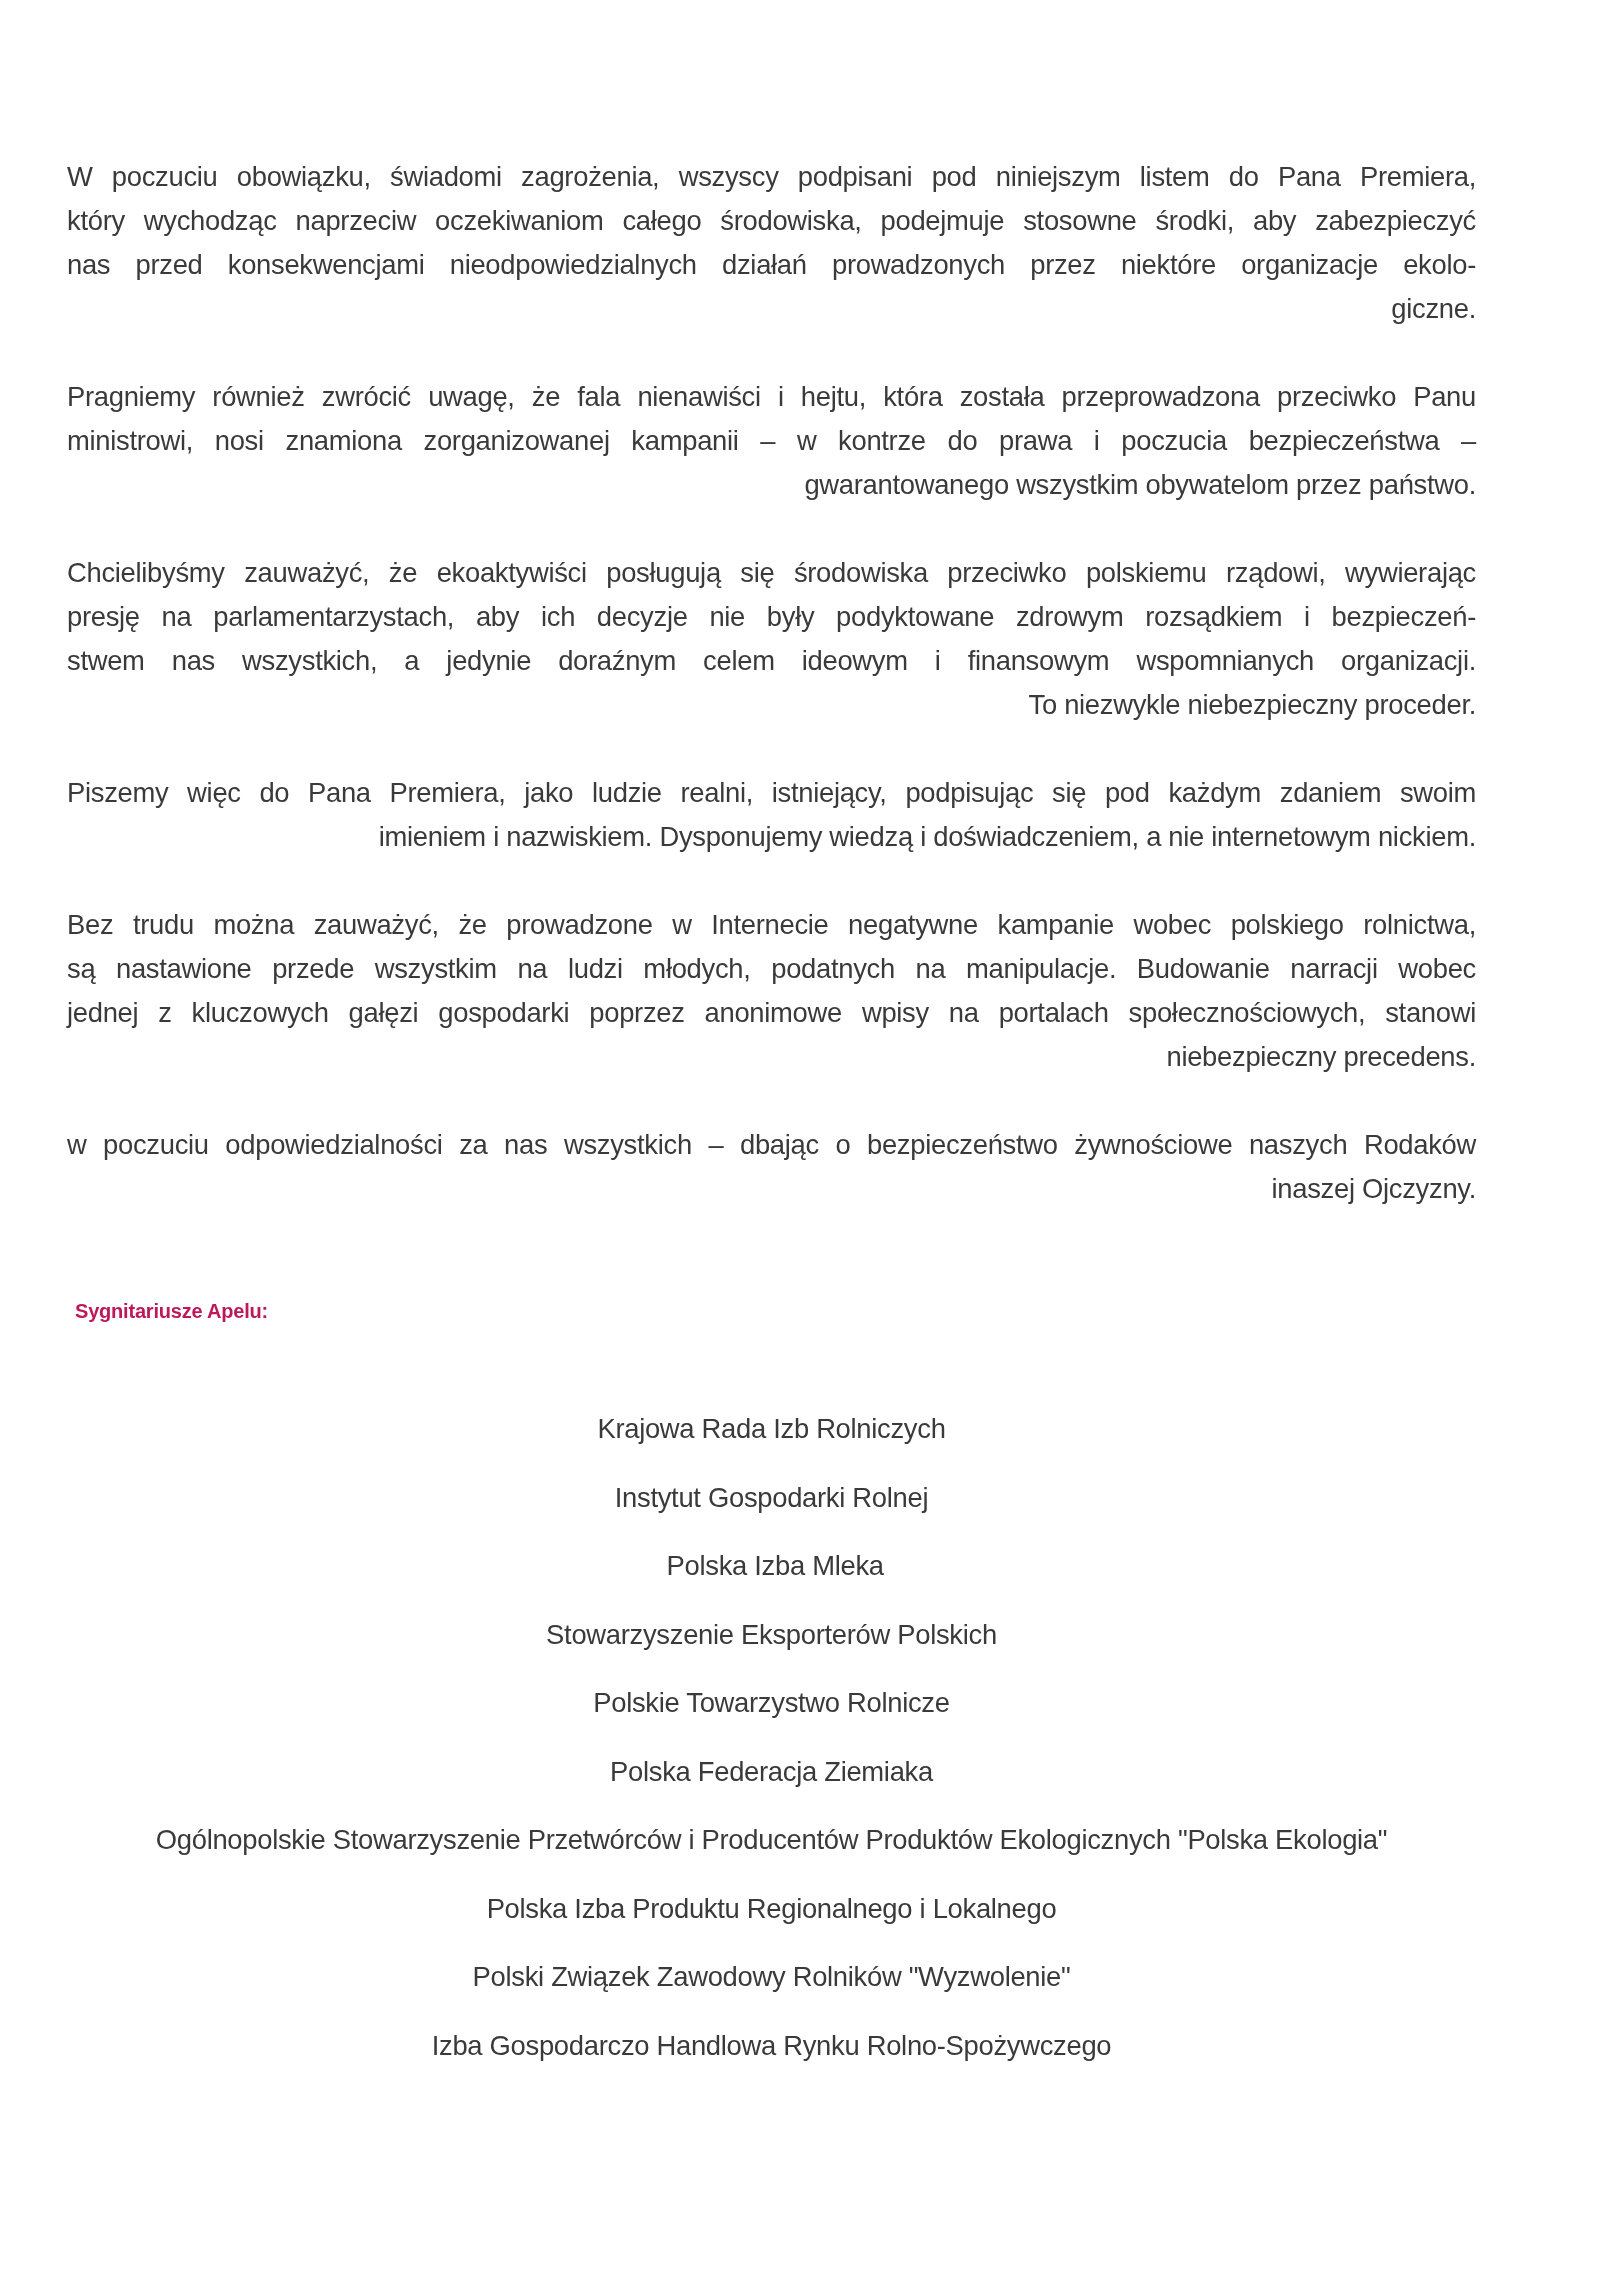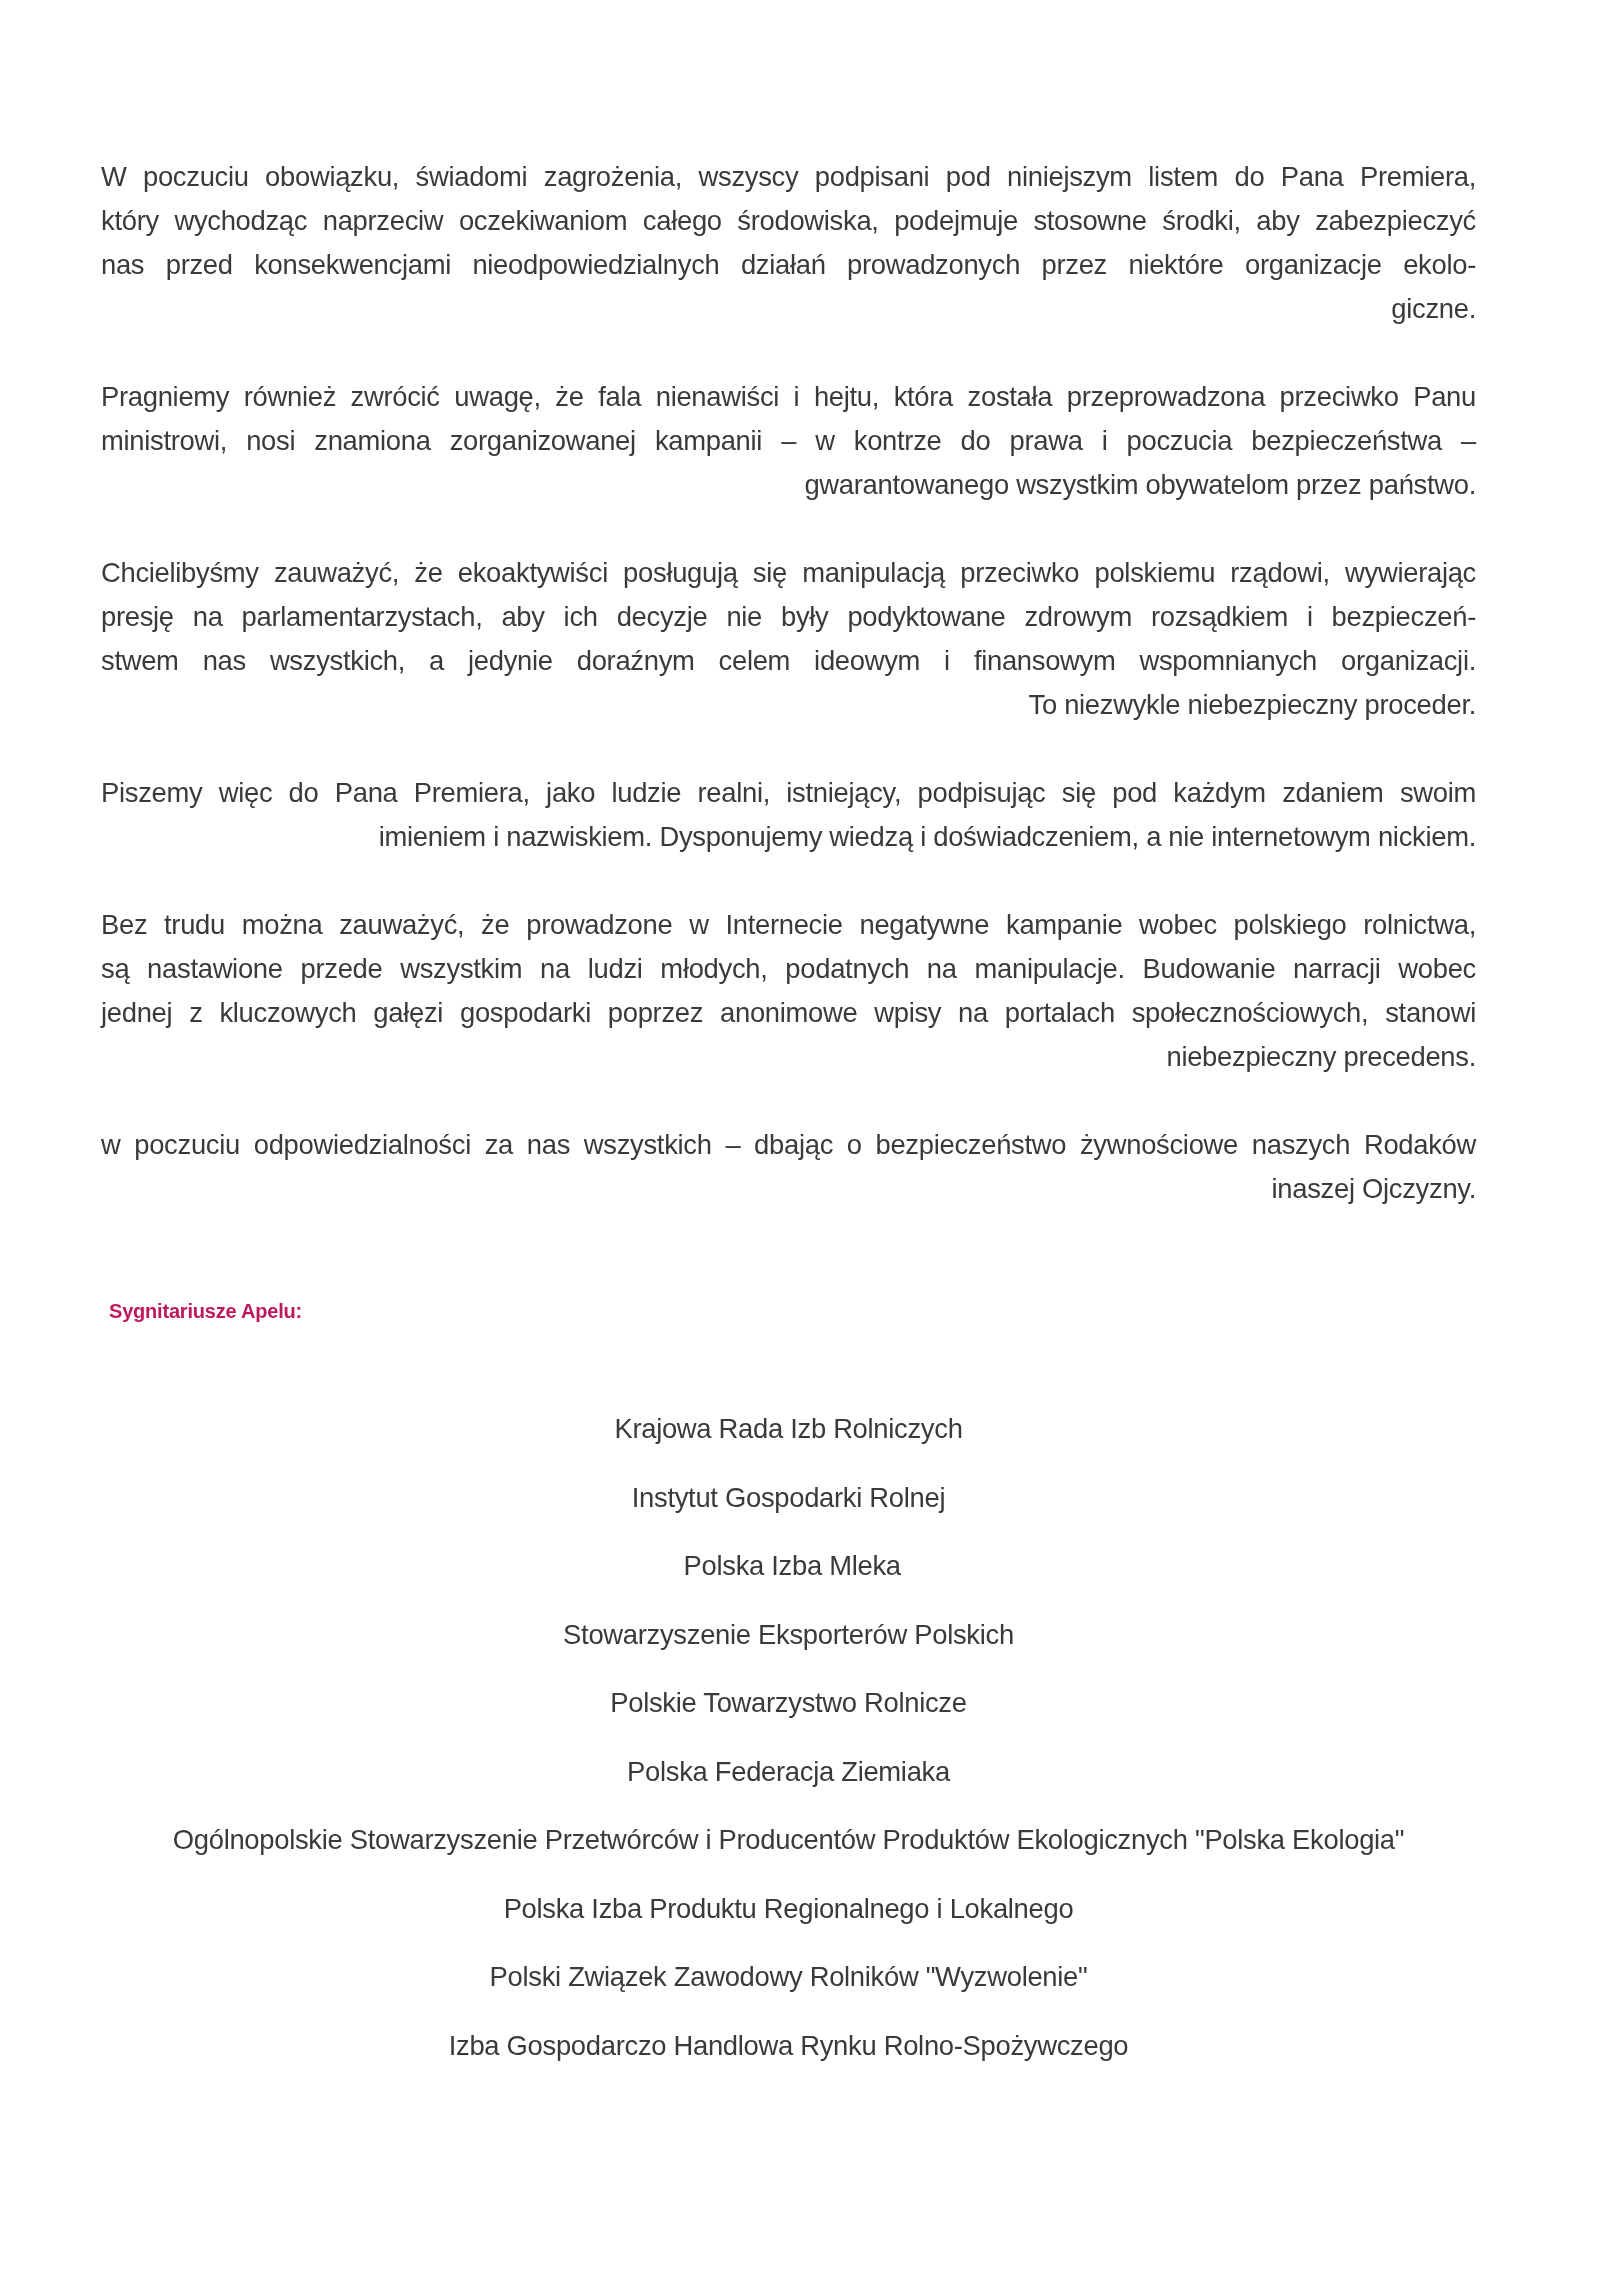--- a/index.html
+++ b/index.html
@@ -5,21 +5,21 @@
   html, body {
     margin: 0;
     padding: 0;
     background: #ffffff;
   }
   .page {
     position: relative;
     width: 1621px;
     height: 2293px;
     box-sizing: border-box;
-    padding: 155px 145px 0 101px;
+    padding: 155px 145px 0 67px;
     background: #ffffff;
     font-family: "Liberation Sans", sans-serif;
     font-size: 27.4px;
     line-height: 44px;
     font-weight: 400;
     color: #3a3a3a;
     letter-spacing: -0.3px;
     overflow: hidden;
   }
   .paragraph {
@@ -63,21 +63,21 @@
         <div class="pline">który wychodząc naprzeciw oczekiwaniom całego środowiska, podejmuje stosowne środki, aby zabezpieczyć</div>
         <div class="pline">nas przed konsekwencjami nieodpowiedzialnych działań prowadzonych przez niektóre organizacje ekolo-</div>
         <div class="pline last">giczne.</div>
       </div>
       <div class="paragraph">
         <div class="pline">Pragniemy również zwrócić uwagę, że fala nienawiści i hejtu, która została przeprowadzona przeciwko Panu</div>
         <div class="pline">ministrowi, nosi znamiona zorganizowanej kampanii – w kontrze do prawa i poczucia bezpieczeństwa –</div>
         <div class="pline last">gwarantowanego wszystkim obywatelom przez państwo.</div>
       </div>
       <div class="paragraph">
-        <div class="pline">Chcielibyśmy zauważyć, że ekoaktywiści posługują się manipulacją przeciwko polskiemu rządowi, wywierając</div>
+        <div class="pline">Chcielibyśmy zauważyć, że ekoaktywiści posługują się środowiska przeciwko polskiemu rządowi, wywierając</div>
         <div class="pline">presję na parlamentarzystach, aby ich decyzje nie były podyktowane zdrowym rozsądkiem i bezpieczeń-</div>
         <div class="pline">stwem nas wszystkich, a jedynie doraźnym celem ideowym i finansowym wspomnianych organizacji.</div>
         <div class="pline last">To niezwykle niebezpieczny proceder.</div>
       </div>
       <div class="paragraph">
         <div class="pline">Piszemy więc do Pana Premiera, jako ludzie realni, istniejący, podpisując się pod każdym zdaniem swoim</div>
         <div class="pline last">imieniem i nazwiskiem. Dysponujemy wiedzą i doświadczeniem, a nie internetowym nickiem.</div>
       </div>
       <div class="paragraph">
         <div class="pline">Bez trudu można zauważyć, że prowadzone w Internecie negatywne kampanie wobec polskiego rolnictwa,</div>

